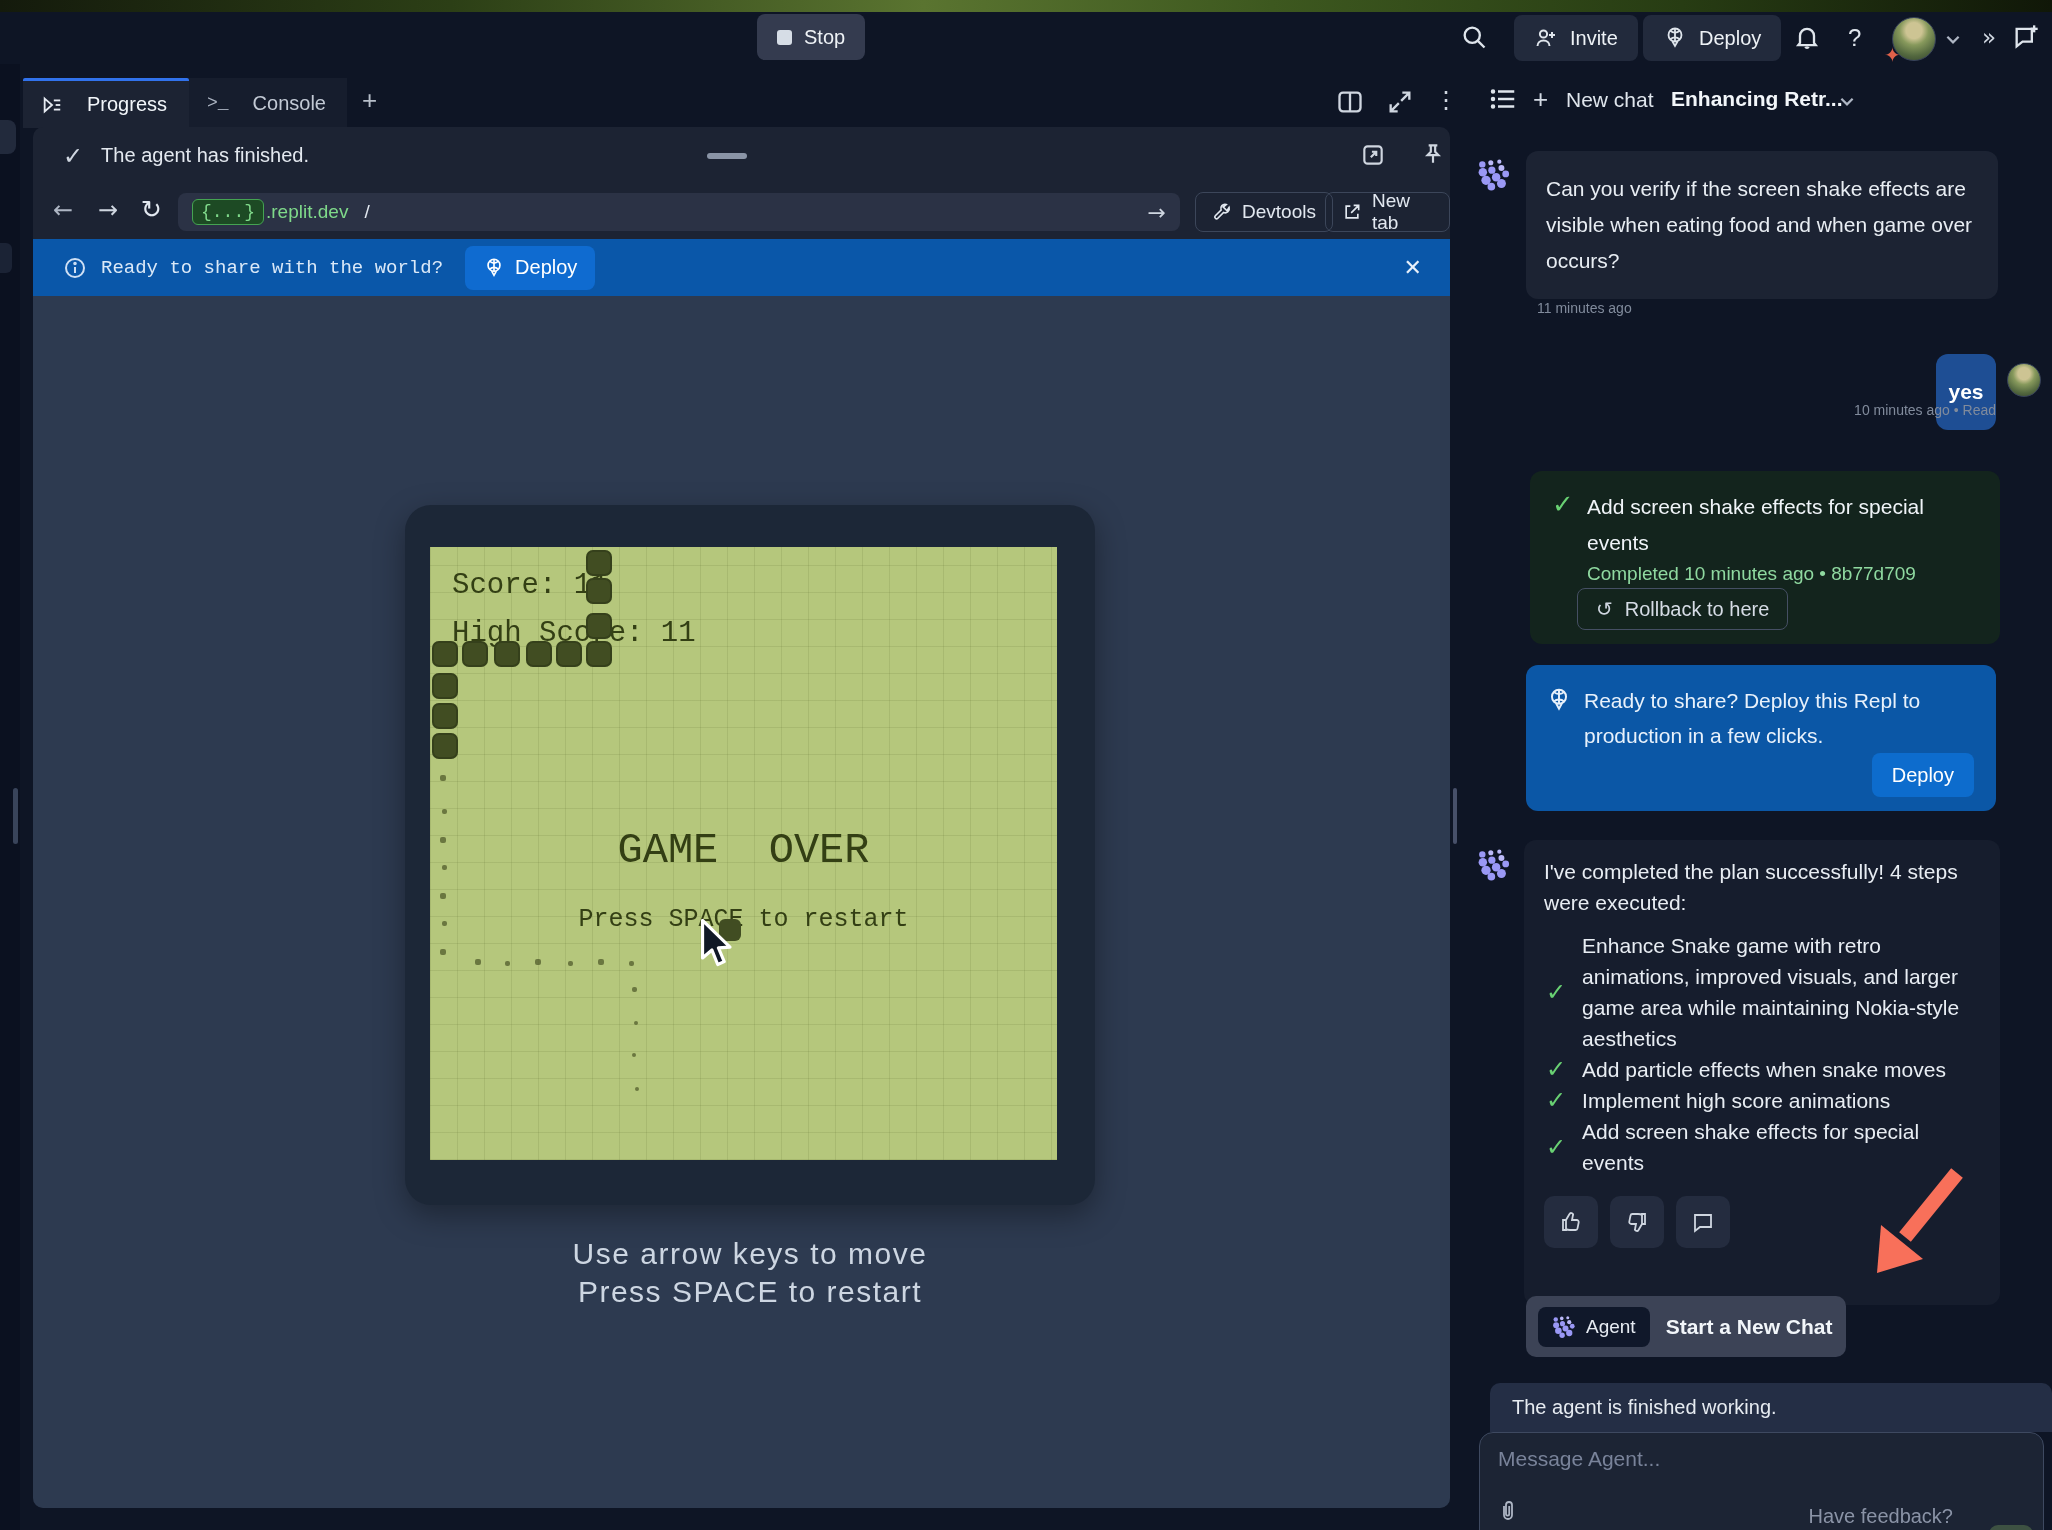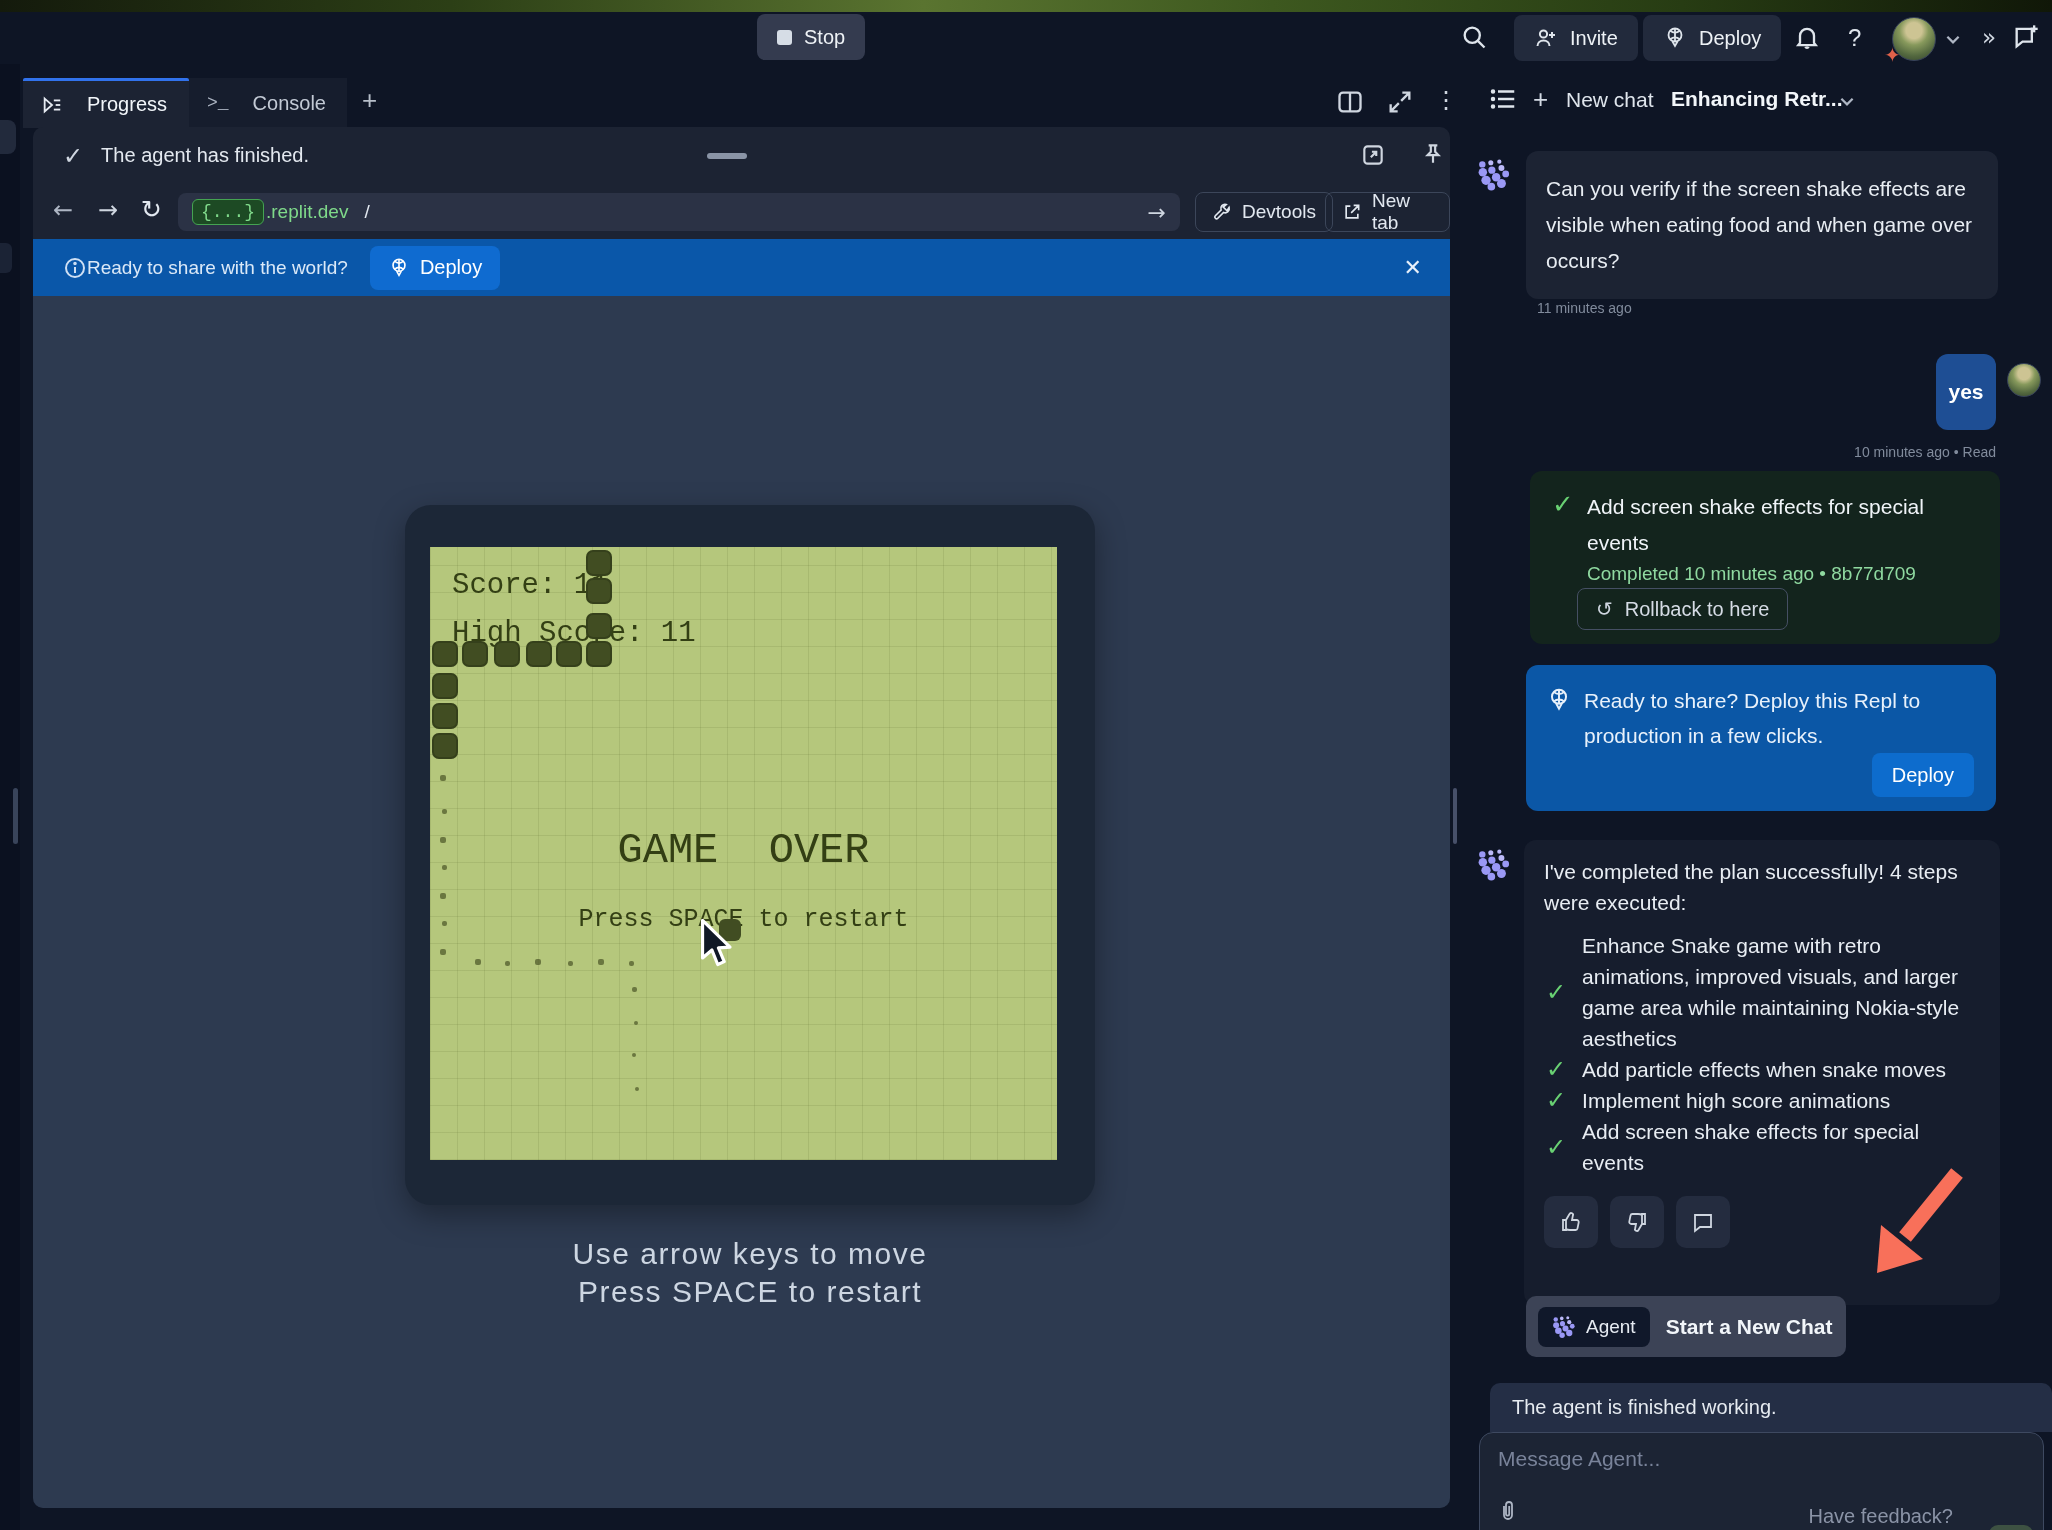--- a/index.html
+++ b/index.html
@@ -244,21 +244,21 @@
     </div>
 
     <div id="banner">
       <span class="ico" style="margin-left:30px;">
         <svg width="24" height="24" viewBox="0 0 24 24" fill="none" stroke="#cfe0f4" stroke-width="2">
           <circle cx="12" cy="12" r="9"></circle>
             <line x1="12" y1="11" x2="12" y2="17"></line>
             <circle cx="12" cy="7.5" r="0.8" fill="#cfe0f4"></circle>
           </svg>
       </span>
-      <span style="">Ready to share with the world?</span>
+      <span style="margin-left:14px;font-family:Liberation Mono, monospace;">Ready to share with the world?</span>
       <div id="banner-deploy-btn" style="margin-left:22px;">
         <span class="ico">
           <svg width="22" height="22" viewBox="0 0 24 24" fill="none" stroke="#fff" stroke-width="1.8">
             <circle cx="12" cy="9" r="6.5"></circle>
               <path d="M12 2.5v13"></path>
               <path d="M7 4.5c3 2.5 7 2.5 10 0"></path>
             <path d="M7 13.5c3-2.5 7-2.5 10 0"></path>
               <path d="M9.5 15.5L12 20l2.5-4.5"></path>
             </svg>
         </span>
@@ -353,21 +353,21 @@
           <circle cx="27" cy="15" r="3.2"></circle>
         </g>
       </svg>
   </div>
   <div class="chat-bubble abs" style="left:1526px; top:151px; width:472px;">Can you verify if the screen shake effects are visible when eating food and when game over occurs?</div>
   <div class="timestamp abs" style="left:1537px; top:300px;">11 minutes ago</div>
 
   <div class="abs" style="left:1936px; top:354px; width:60px; height:76px; background:#1e4e94; border-radius:12px;
        display:flex; align-items:center; justify-content:center; color:#fff; font-size:21px; font-weight:bold;">yes</div>
   <div class="abs avatar-user" style="left:2007px; top:363px; width:34px; height:34px;"></div>
-  <div class="timestamp abs" style="left:1760px; top:444px; width:236px; text-align:right;">10 minutes ago • Read</div>
+  <div class="timestamp abs" style="left:1760px; top:402px; width:236px; text-align:right;">10 minutes ago • Read</div>
 
   <div id="task-card">
     <span class="check abs" style="left:22px; top:18px; font-size:26px;">✓</span>
     <div class="abs" style="left:57px; top:18px; width:380px; color:#f0f4f8; font-size:21px; line-height:36px;">Add screen shake effects for special events</div>
     <div class="abs" style="left:57px; top:92px; color:#8fd9a0; font-size:19px;">Completed 10 minutes ago • 8b77d709</div>
     <div id="rollback-btn">
       <span class="glyph" style="font-size:20px; color:#cfd6e0;">↺</span>
       <span>Rollback to here</span>
     </div>
   </div>

